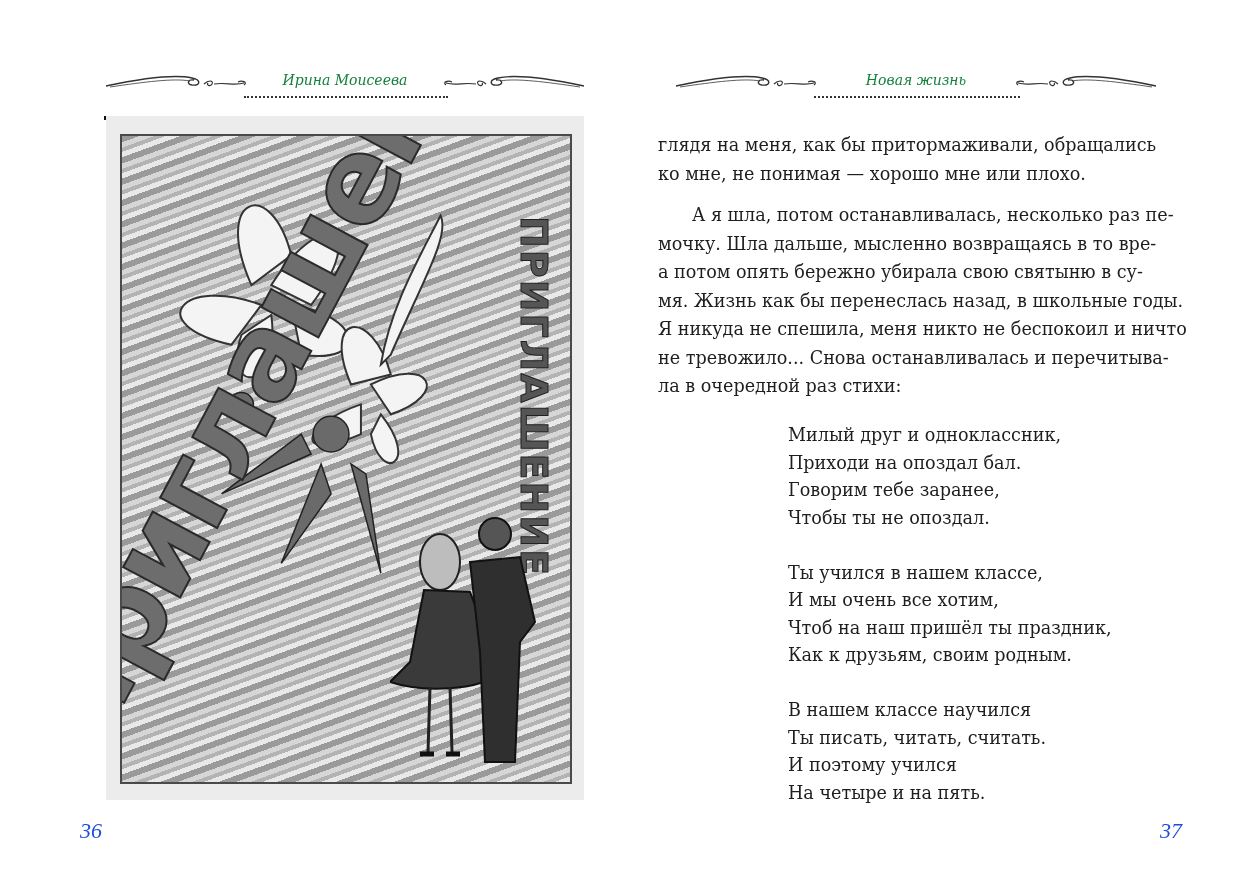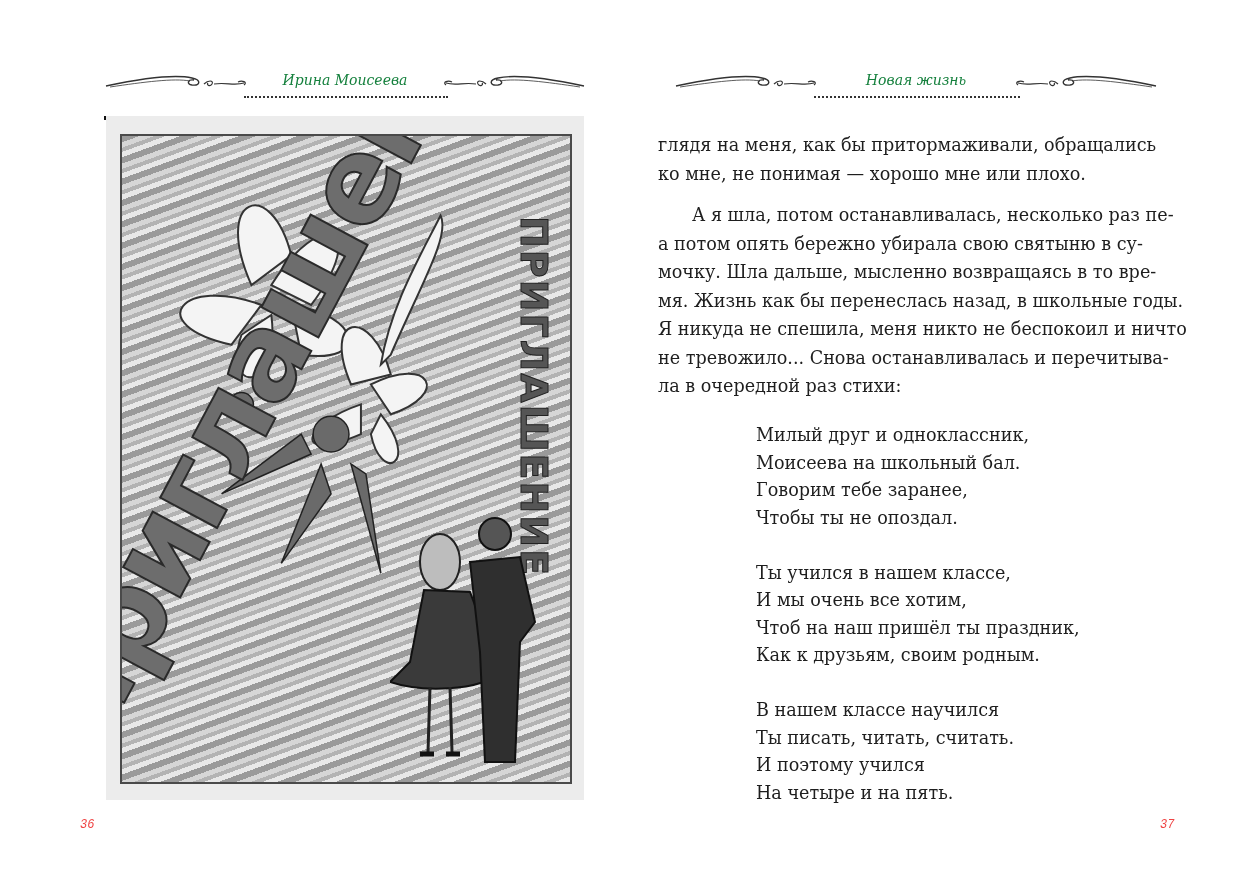--- a/index.html
+++ b/index.html
@@ -34,33 +34,33 @@
        font-size:38px;color:#555;letter-spacing:2px;
        -webkit-text-stroke:1px #222;}
   .illus-big-word{position:absolute;left:-4px;bottom:8px;
        font-family:"DejaVu Sans",sans-serif;font-weight:bold;font-size:118px;
        color:#6d6d6d;-webkit-text-stroke:2px #2a2a2a;
        transform:rotate(-62deg);transform-origin:left bottom;
        white-space:nowrap;letter-spacing:-4px;}
   .illus-couple{position:absolute;right:30px;bottom:10px;width:150px;height:260px;}
   .scan-mark{position:absolute;left:104px;top:116px;width:8px;height:4px;background:#111;}
 
-  .page-number{position:absolute;top:818px;font-style:italic;font-size:12px;color:#ef4444;
-       font-family:Liberation Mono, monospace;}
+  .page-number{position:absolute;top:818px;font-style:italic;font-size:22px;color:#1d4ed8;
+       font-family:Liberation Serif, serif;}
   .page-left .page-number{left:80px;}
   .page-right .page-number{left:530px;}
 
   .prose{position:absolute;left:15px;top:118px;width:510px;
        font-family:"DejaVu Serif",serif;font-size:17.6px;line-height:28.5px;color:#1e1e1e;}
   .prose p{margin:13px;text-align:justify;}
   .prose .line{display:block;text-align:justify;text-align-last:justify;white-space:nowrap;}
   .prose .line.last{text-align-last:left;}
   .prose .indent{padding-left:34px;}
 
-  .poem{position:absolute;left:126px;top:422px;width:380px;
+  .poem{position:absolute;left:158px;top:422px;width:380px;
        font-family:"DejaVu Serif",serif;font-size:17.6px;line-height:27.5px;color:#1e1e1e;}
   .stanza{margin:0 0 27.5px 0;}
   .stanza .verse{display:block;white-space:nowrap;}
 </style>
 </head>
 <body>
 
 <div class="page page-left">
   <div class="running-head">
     <svg class="flourish left" viewBox="0 0 150 22">
@@ -138,33 +138,33 @@
     <div class="head-dots"></div>
   </div>
 
   <div class="prose">
     <p>
       <span class="line">глядя на меня, как бы притормаживали, обращались</span>
       <span class="line last">ко мне, не понимая — хорошо мне или плохо.</span>
     </p>
     <p>
       <span class="line indent">А я шла, потом останавливалась, несколько раз пе-</span>
+      <span class="line">мочку. Шла дальше, мысленно возвращаясь в то вре-</span>
       <span class="line">а потом опять бережно убирала свою святыню в су-</span>
-      <span class="line">мочку. Шла дальше, мысленно возвращаясь в то вре-</span>
       <span class="line">мя. Жизнь как бы перенеслась назад, в школьные годы.</span>
       <span class="line">Я никуда не спешила, меня никто не беспокоил и ничто</span>
       <span class="line">не тревожило... Снова останавливалась и перечитыва-</span>
       <span class="line last">ла в очередной раз стихи:</span>
     </p>
   </div>
 
   <div class="poem">
     <div class="stanza">
       <span class="verse">Милый друг и одноклассник,</span>
-      <span class="verse">Моисеева на школьный бал.</span>
+      <span class="verse">Приходи на опоздал бал.</span>
       <span class="verse">Говорим тебе заранее,</span>
       <span class="verse">Чтобы ты не опоздал.</span>
     </div>
     <div class="stanza">
       <span class="verse">Ты учился в нашем классе,</span>
       <span class="verse">И мы очень все хотим,</span>
       <span class="verse">Чтоб на наш пришёл ты праздник,</span>
       <span class="verse">Как к друзьям, своим родным.</span>
     </div>
     <div class="stanza">

